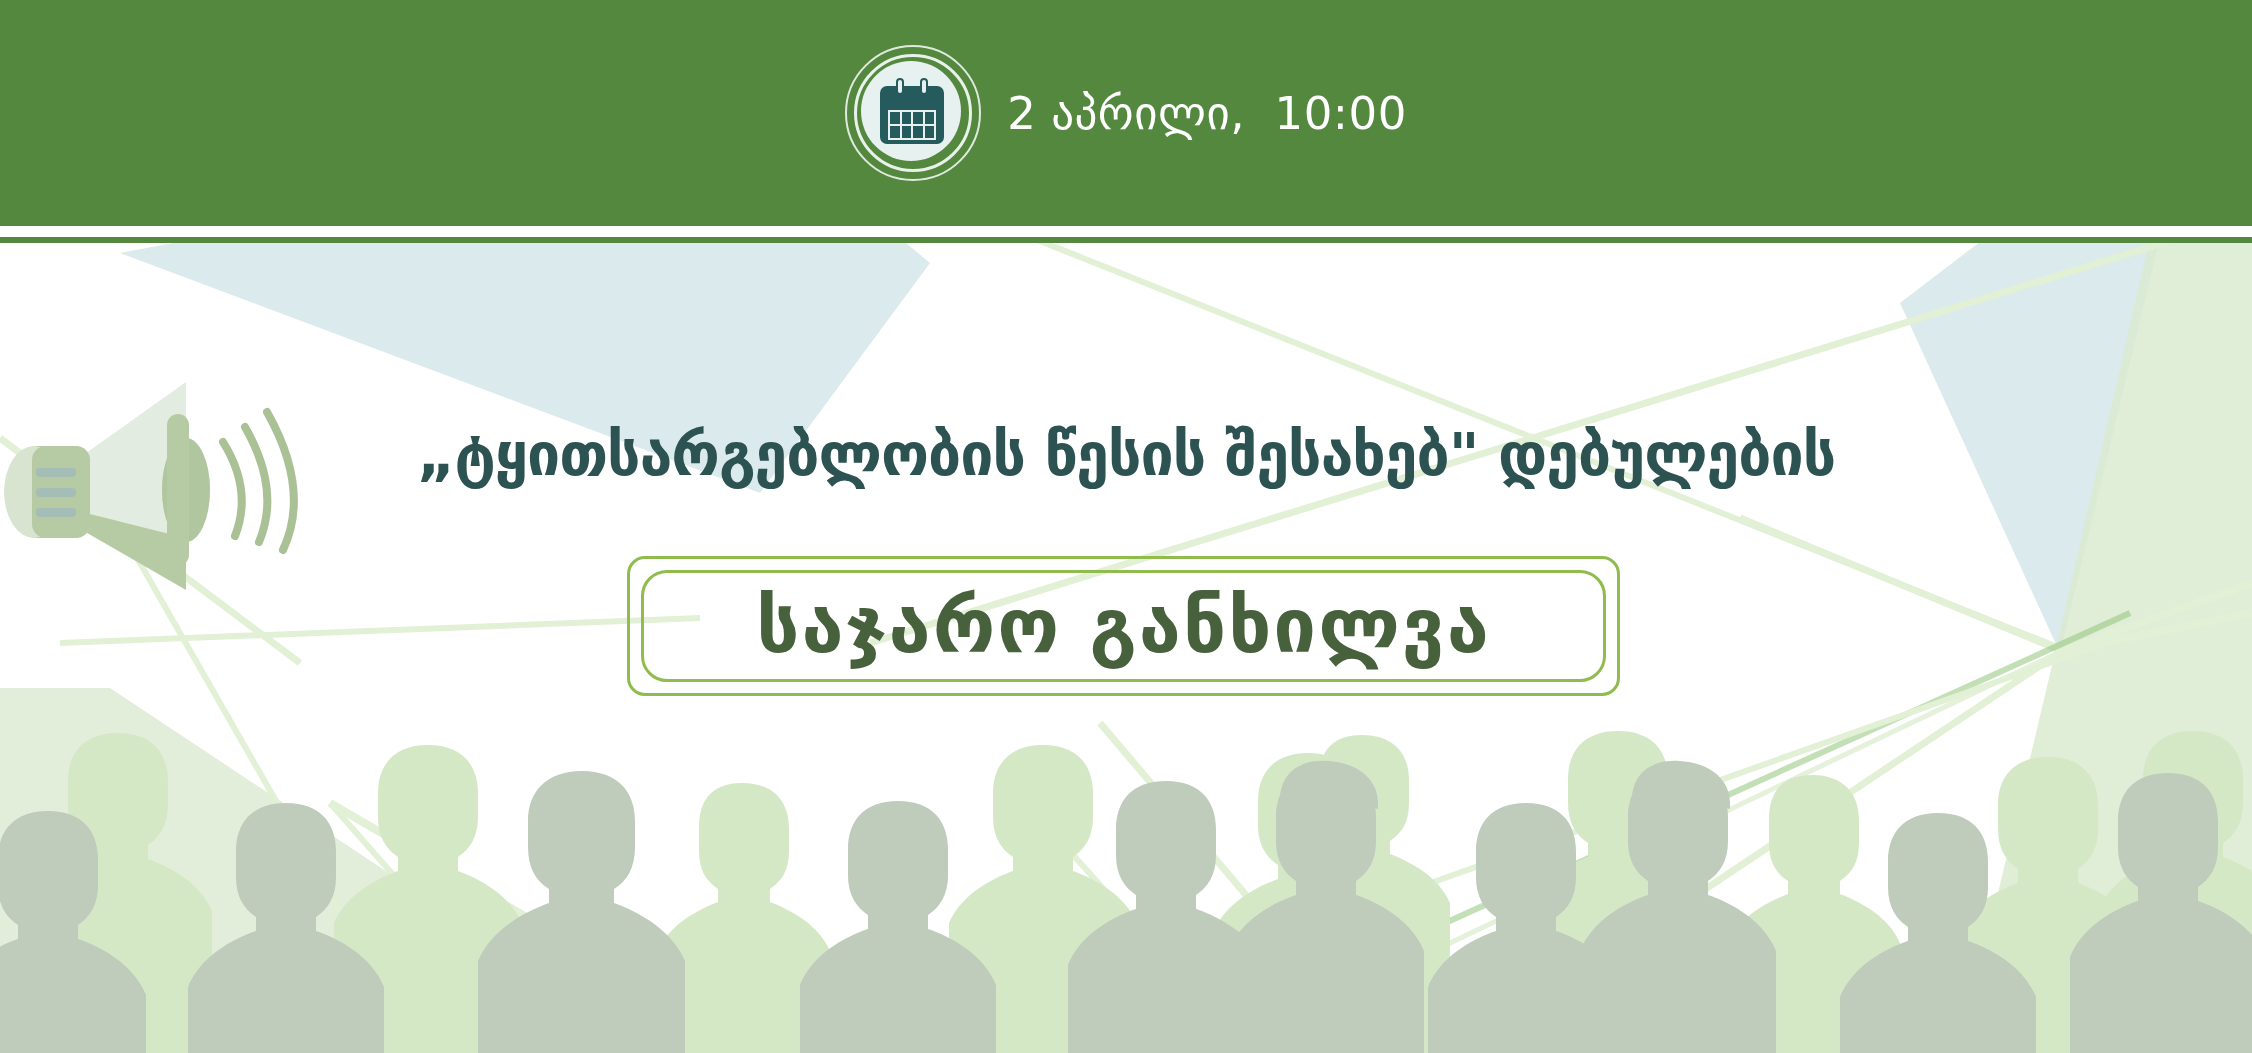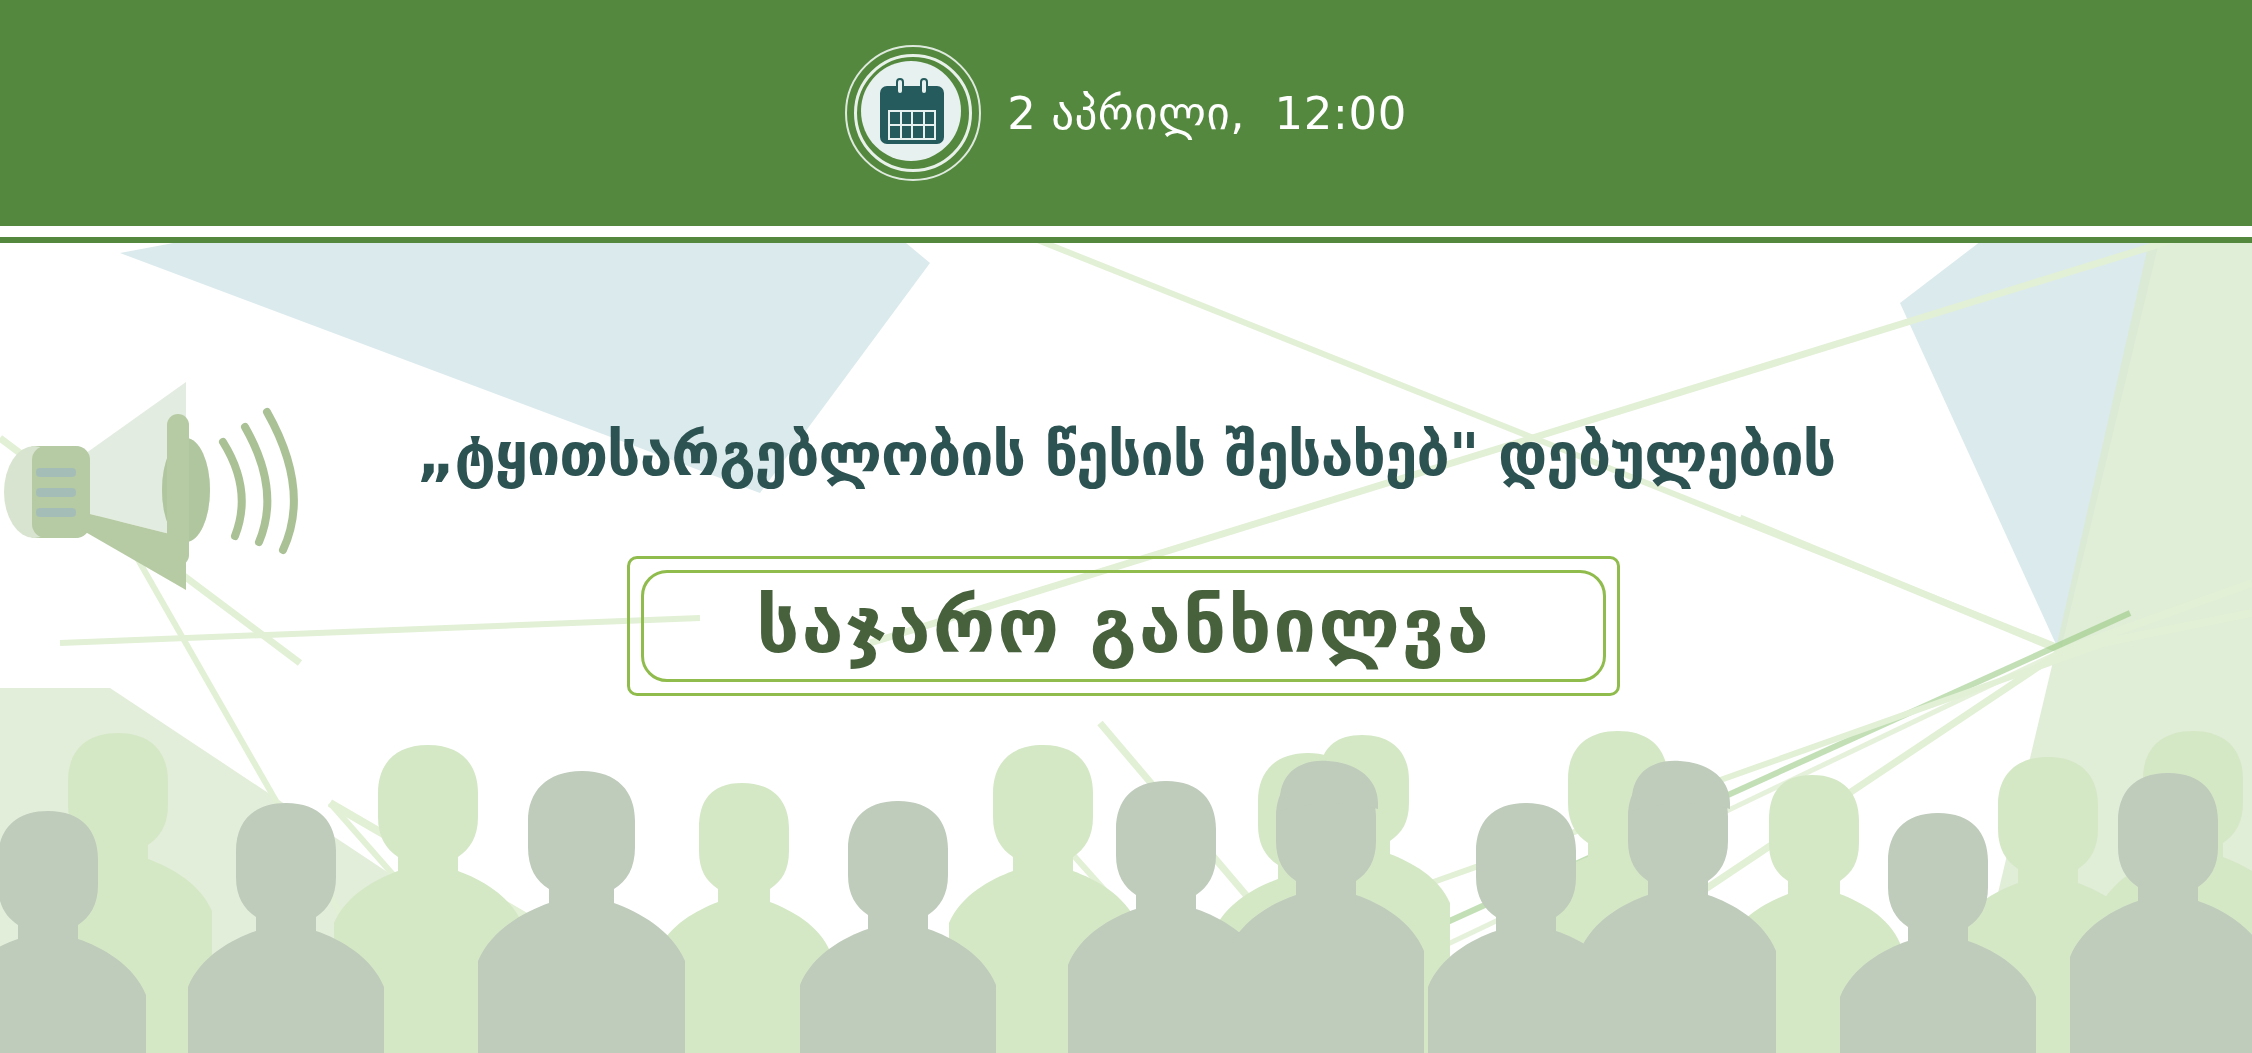--- a/index.html
+++ b/index.html
@@ -160,21 +160,21 @@
     line-height: 1.05;
   }
 
   .badge-box {
     position: absolute;
     left: 627px;
     top: 556px;
     width: 993px;
     height: 140px;
     border: 3px solid #8fbc4c;
-    border-radius: 10px;
+    border-radius: 18px;
     box-sizing: border-box;
     z-index: 12;
     background: transparent;
   }
   .badge-box-inner {
     position: absolute;
     left: 11px;
     top: 11px;
     right: 11px;
     bottom: 11px;
@@ -369,18 +369,18 @@
               <div class="cal-cell"></div>
               <div class="cal-cell"></div>
               <div class="cal-cell"></div>
             </div>
           </div>
           <div class="cal-ring-peg cal-peg-l"></div>
           <div class="cal-ring-peg cal-peg-r"></div>
         </div>
       </div>
 
-      <div class="header-datetime">2 აპრილი,  12:00</div>
+      <div class="header-datetime">2 აპრილი,  10:00</div>
     </div>
   </div>
   <div class="header-rule"></div>
 
 </div>
 
 </body></html>

